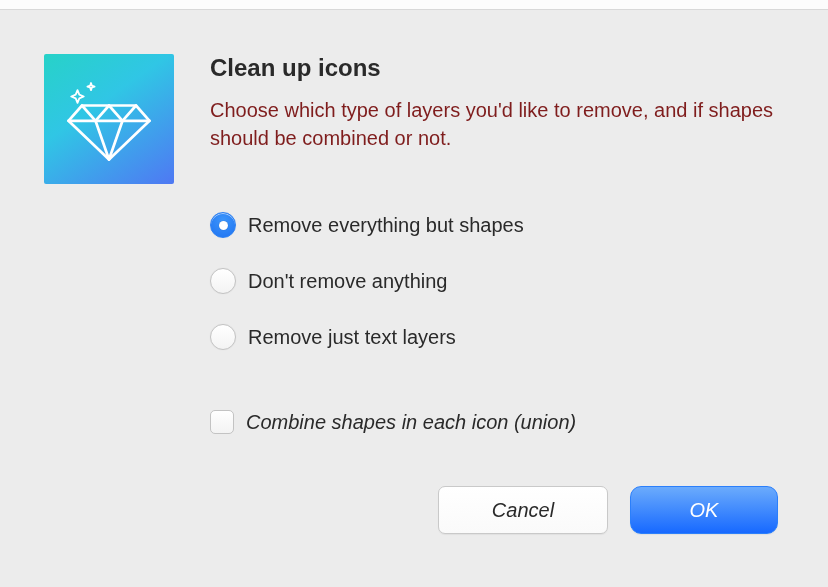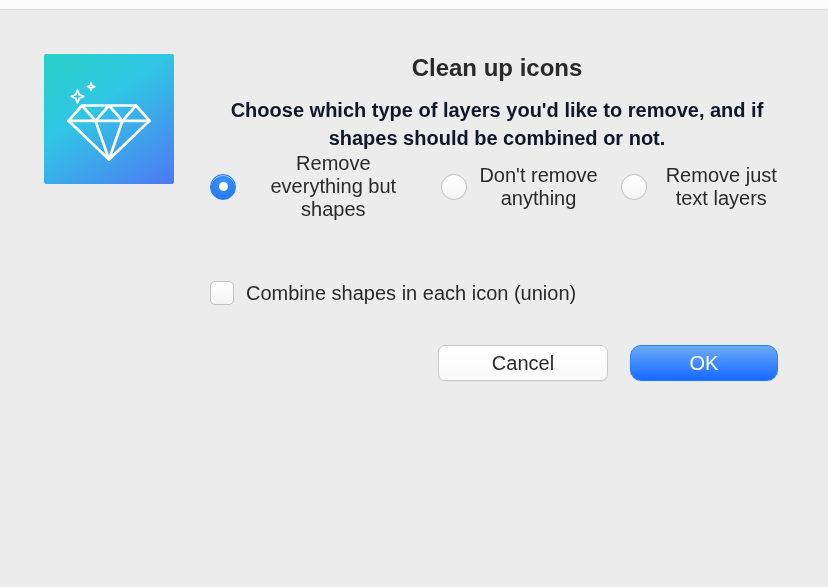--- a/index.html
+++ b/index.html
@@ -31,38 +31,37 @@
       background: linear-gradient(145deg, #27d2c8 0%, #30c6e5 40%, #4f78f3 100%);
       border-radius: 2px;
       display: flex;
       align-items: center;
       justify-content: center;
     }
     .main {
       flex: 1;
       display: flex;
       flex-direction: column;
-      text-align: center;
     }
     .title {
       font-size: 24px;
       font-weight: 700;
       color: #2a2a2a;
       margin-bottom: 14px;
     }
     .description {
       font-size: 20px;
-      color: #0f172a;
+      color: #7f1d1d;
       line-height: 1.4;
-      font-weight: bold;
+      margin-bottom: 60px;
     }
     .radio-group {
       display: flex;
-      flex-direction: row;
-      gap: 22px;
+      flex-direction: column;
+      gap: 30px;
       margin-bottom: 60px;
     }
     .radio-row, .checkbox-row {
       display: flex;
       align-items: center;
       gap: 12px;
     }
     .radio {
       width: 26px;
       height: 26px;
@@ -87,48 +86,50 @@
       border-radius: 50%;
       background: #ffffff;
       box-shadow: 0 0 1px rgba(0,0,0,0.3);
     }
     .radio-label, .checkbox-label {
       font-size: 20px;
       color: #2a2a2a;
       cursor: default;
     }
     .checkbox-container {
-      margin-bottom: 40px;
+      margin-bottom: 52px;
+      font-style: italic;
     }
     .checkbox {
       width: 24px;
       height: 24px;
       border-radius: 5px;
       border: 1px solid #c3c3c3;
       background: linear-gradient(to bottom, #ffffff, #f3f3f3);
       box-shadow: inset 0 1px 0 rgba(255,255,255,0.6);
       cursor: pointer;
       flex-shrink: 0;
     }
     .button-row {
       display: flex;
       justify-content: flex-end;
       gap: 22px;
       padding-right: 6px;
     }
     .btn {
-      height: 36px;
+      height: 48px;
       border-radius: 7px;
       font-size: 20px;
       border: 1px solid #c9c9c9;
       cursor: pointer;
       display: flex;
       align-items: center;
       justify-content: center;
       box-shadow: 0 1px 1px rgba(0,0,0,0.05);
+      font-style: italic;
     }
     .btn-cancel {
       width: 170px;
       background: linear-gradient(to bottom, #ffffff, #fafafa);
       color: #2a2a2a;
     }
     .btn-ok {
       width: 148px;
       background: linear-gradient(to bottom, #6babfc, #1769ff);
       border-color: #2b7ffb;

